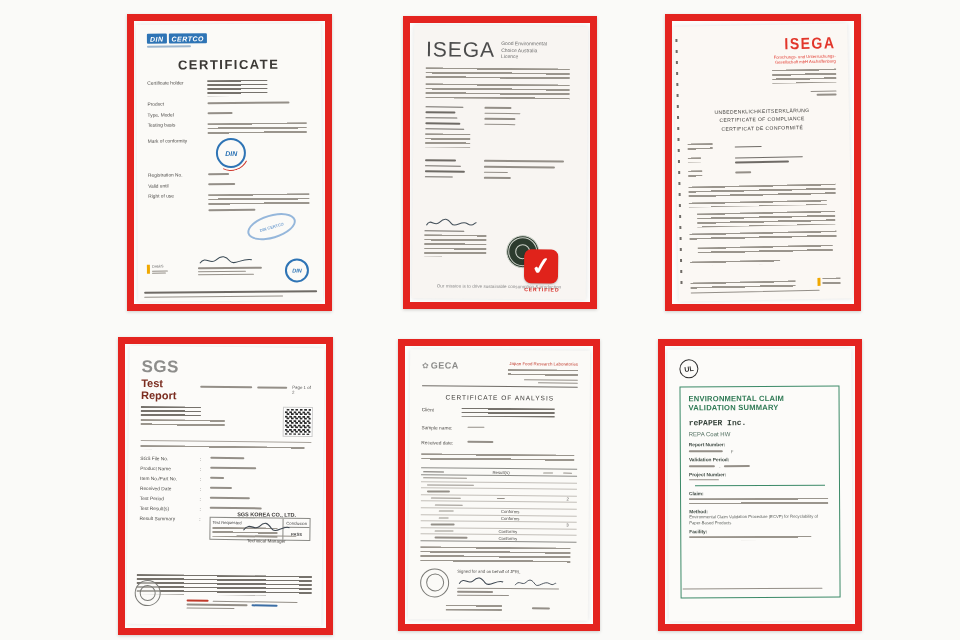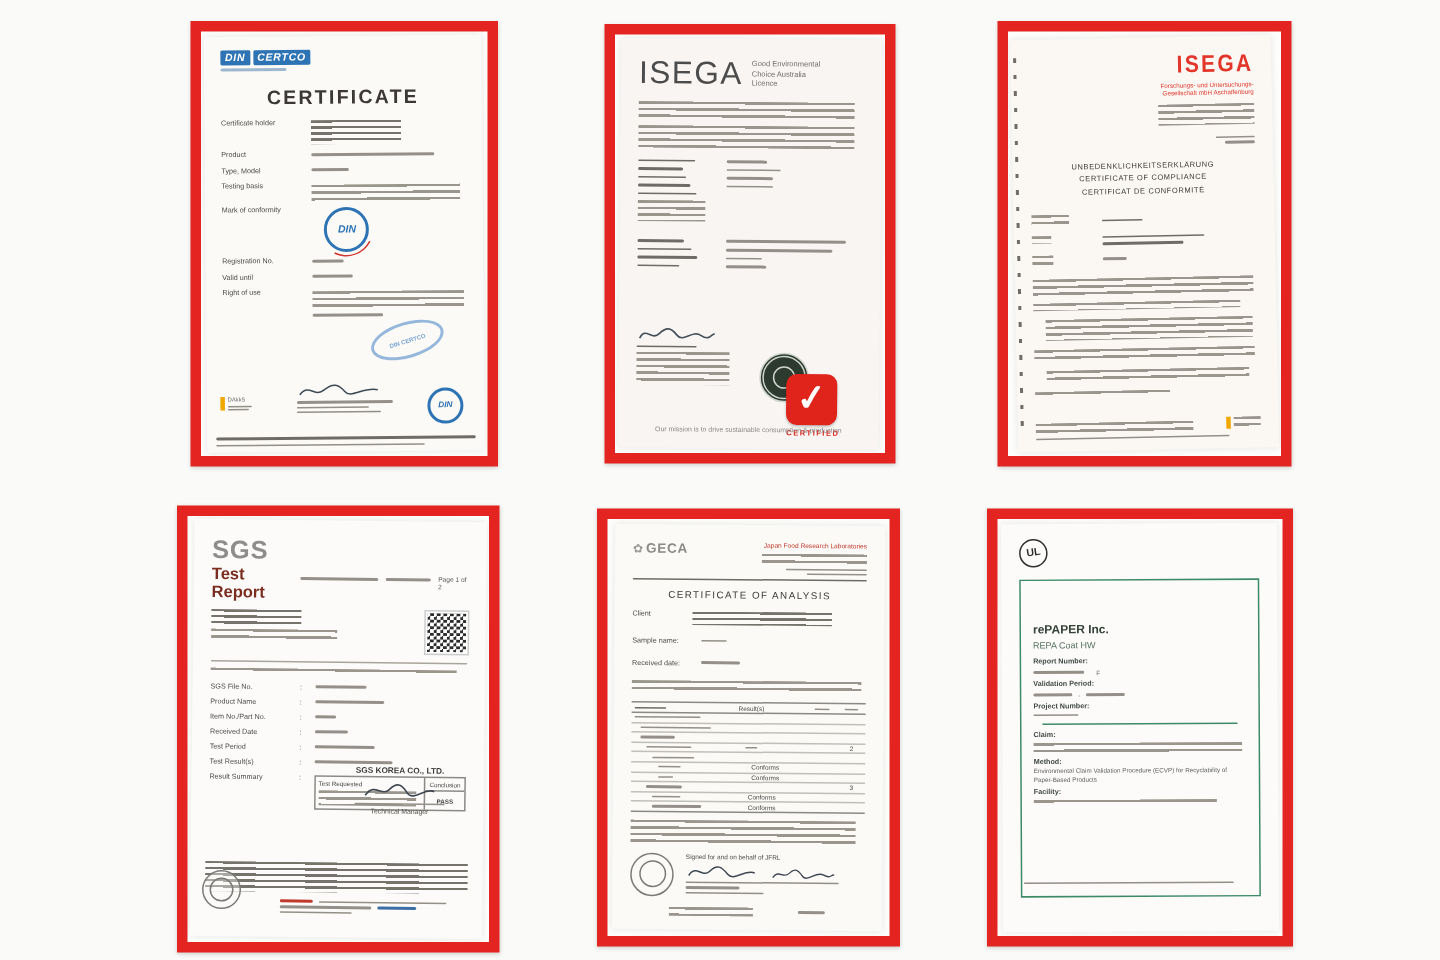--- a/index.html
+++ b/index.html
@@ -683,21 +683,22 @@
 </div>
 
 <div class="cert" id="cert-ul">
  <div class="inner">
   <div class="paper" style="padding:10px 12px;">
     <div class="ul-logo">
       <span class="t">UL</span>
     </div>
 
     <div class="ul-box" style="margin-top:8px;height:196px;">
-      <div class="ul-co" style="margin-top:21px;">rePAPER Inc.</div>
+      <div class="ul-title">ENVIRONMENTAL CLAIM VALIDATION SUMMARY</div>
+      <div class="ul-co" style="margin-top:6px;font-family:Liberation Mono, monospace;">rePAPER Inc.</div>
       <div class="ul-prod" style="margin-top:4px;">REPA Coat HW</div>
 
       <div class="ul-lbl" style="margin-top:5px;">Report Number:</div>
       <div style="display:flex;gap:8px;align-items:center;margin-top:1.5px;">
         <span class="b" style="width:34px;height:1.4px;"></span>
             <span class="ul-val">F</span>
       </div>
       <div class="ul-lbl" style="margin-top:3.5px;">Validation Period:</div>
       <div style="display:flex;gap:4px;align-items:center;margin-top:1.5px;">
         <span class="b" style="width:26px;height:1.4px;"></span>

